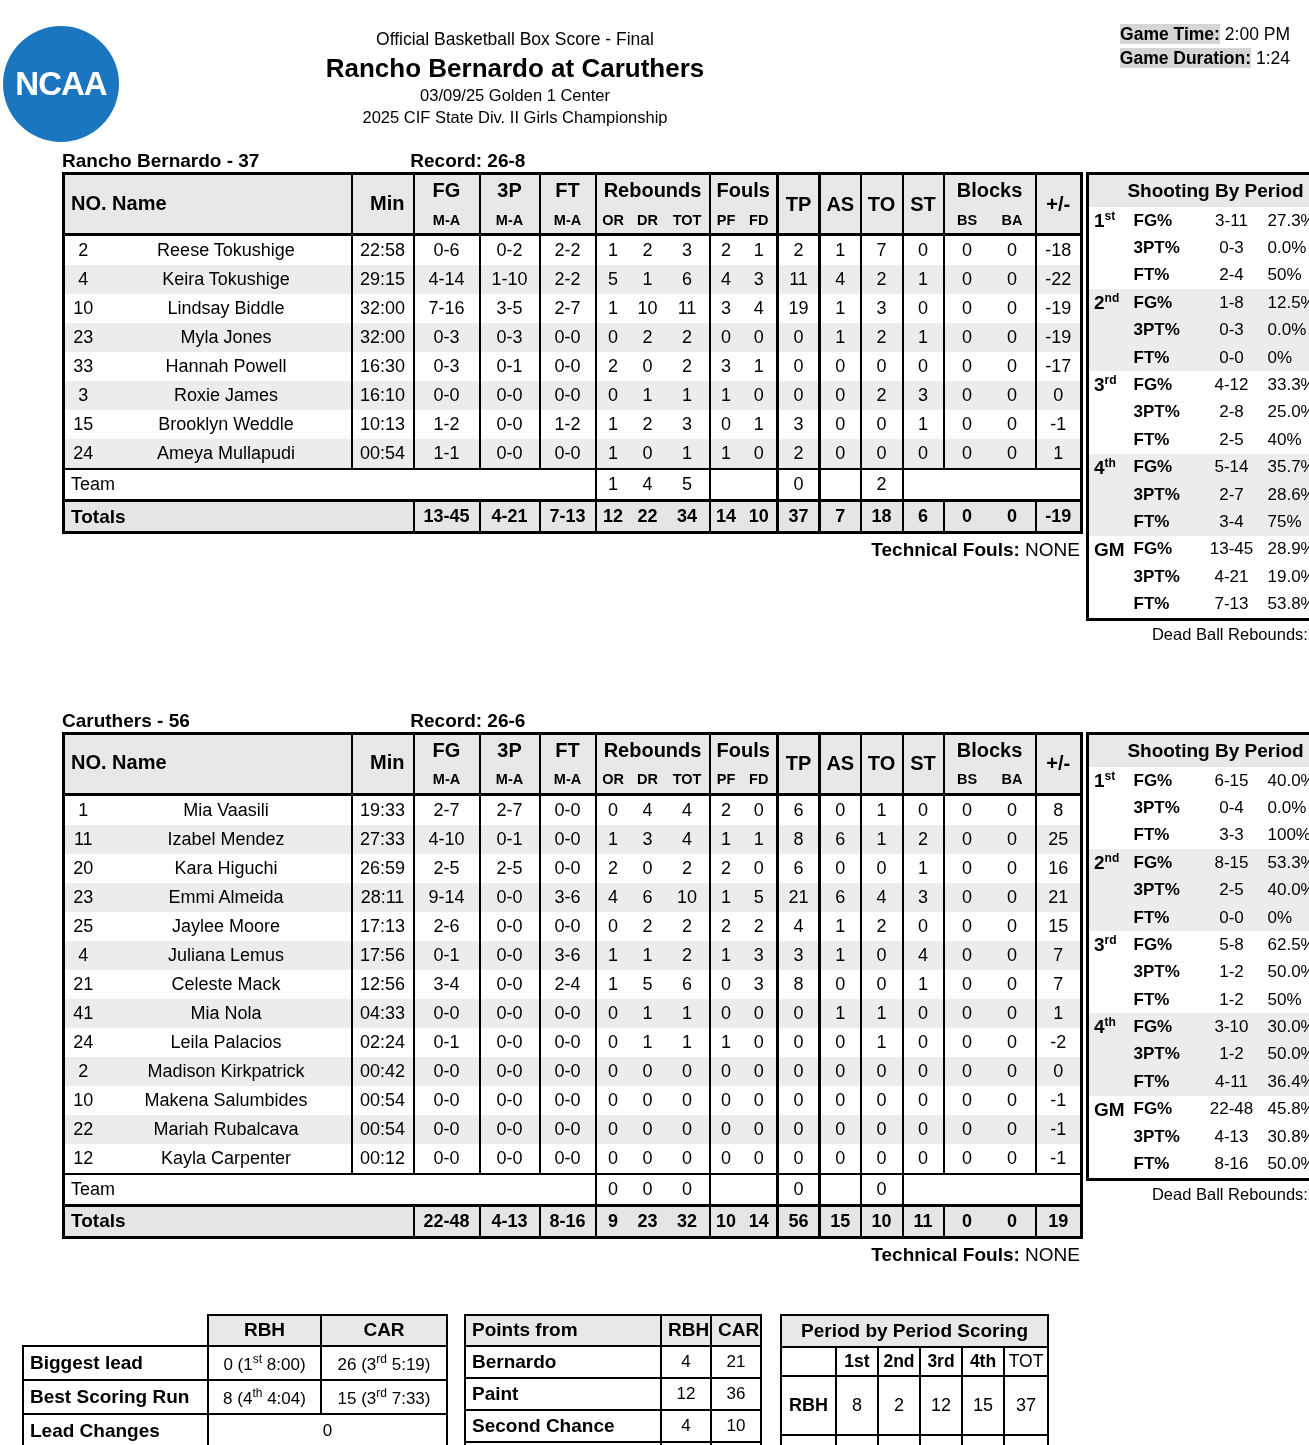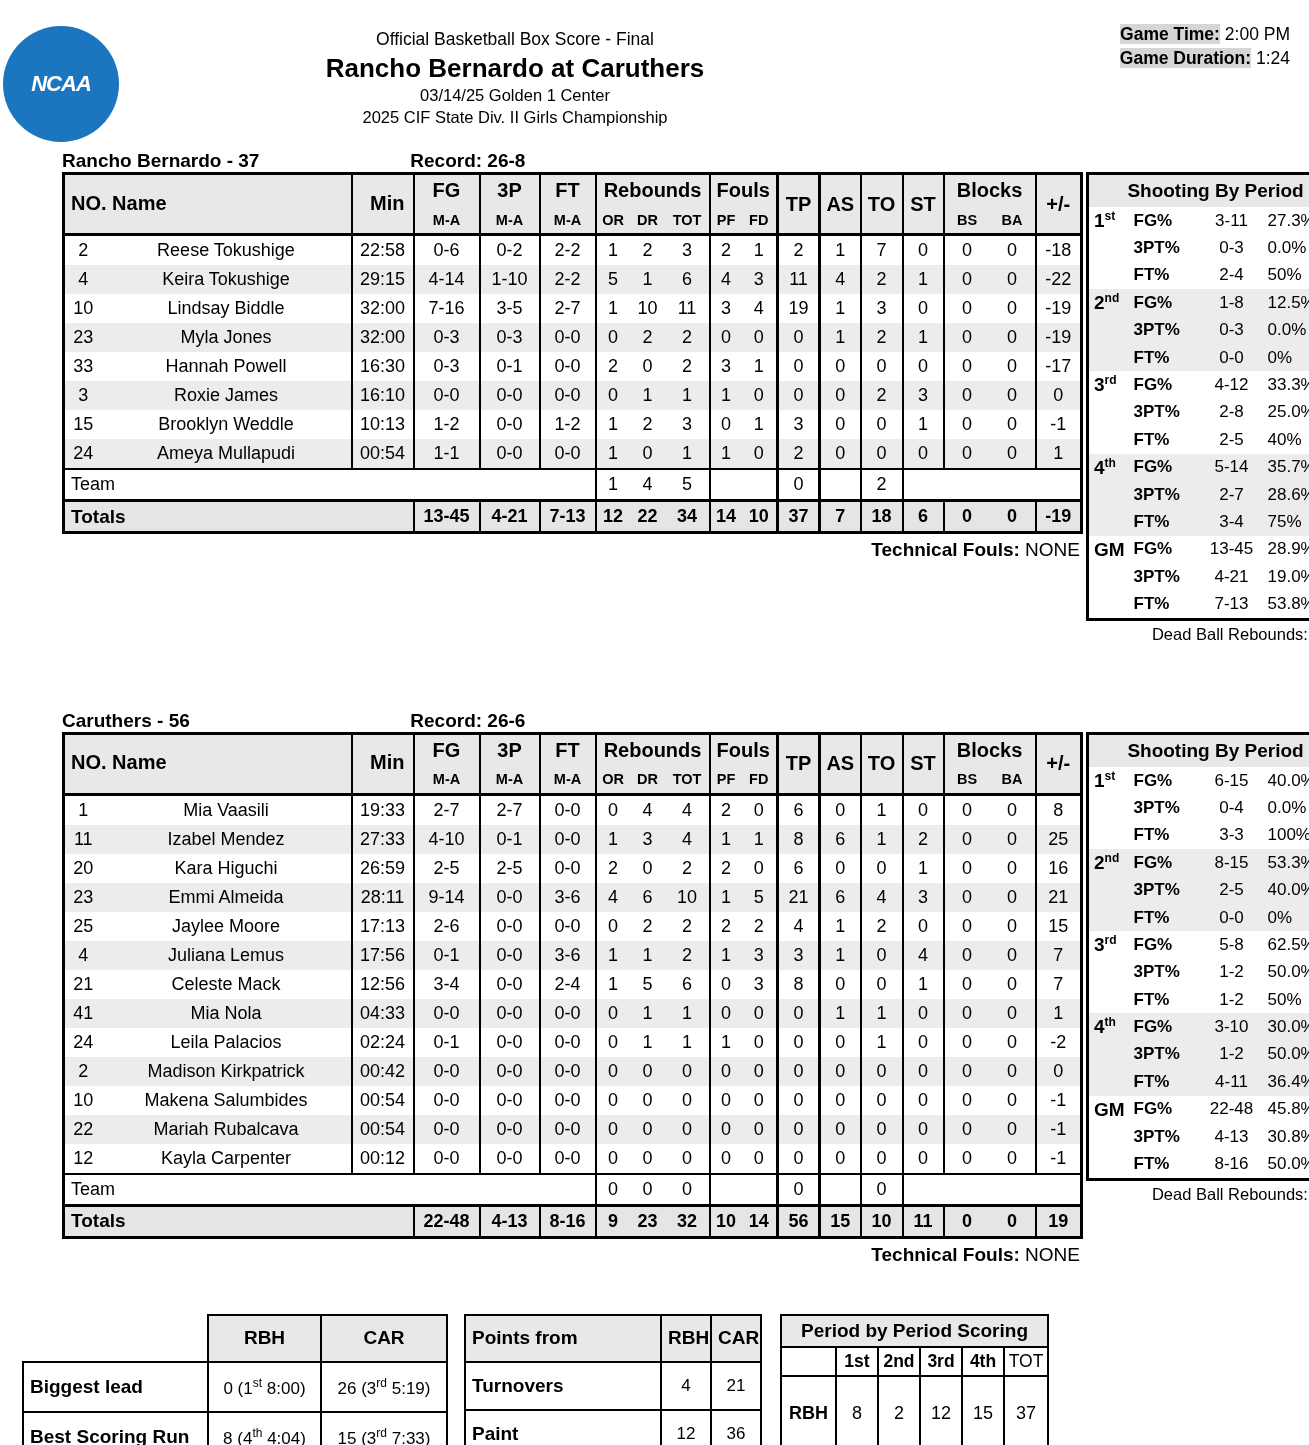--- a/index.html
+++ b/index.html
@@ -4,21 +4,21 @@
 <style>
   html,body{margin:0;padding:0;background:#fff;}
   body{width:1309px;font-family:"Liberation Sans","DejaVu Sans",sans-serif;color:#000;}
   .page{position:relative;width:1309px;min-height:1445px;}
 
   
   .hdr{display:flex;padding:20px 19px 0 3px;}
   .logo-wrap{width:137px;flex:0 0 137px;}
   .ncaa-logo{width:116px;height:116px;margin-top:6px;border-radius:50%;background:#1b76bf;
     display:flex;align-items:center;justify-content:center;position:relative;}
-  .ncaa-logo span{color:#fff;font-weight:bold;font-style:italic;font-size:22px;letter-spacing:-1px;}
+  .ncaa-logo span{color:#fff;font-weight:bold;font-size:33px;letter-spacing:-1px;}
   .ncaa-logo .reg{position:absolute;right:2px;bottom:14px;font-size:11px;font-style:normal;letter-spacing:0;}
   .hdr-center{flex:1;text-align:center;padding-top:8px;line-height:1.32;}
   .hdr-center .t1{font-size:17.5px;}
   .hdr-center .t2{font-size:26px;font-weight:bold;}
   .hdr-center .t3,.hdr-center .t4{font-size:16.5px;}
   .hdr-right{flex:0 0 400px;text-align:right;font-size:17.5px;line-height:1.38;padding-top:2px;}
   .hl{background:#d6d6d6;font-weight:bold;}
   .officials-line{margin-top:46px;white-space:nowrap;}
 
   
@@ -63,21 +63,21 @@
   table.shoot td.slb{font-weight:bold;text-align:left;}
   table.shoot td.sma{text-align:center;}
   table.shoot td.spc{text-align:left;padding-right:9px;}
   table.shoot tbody tr:nth-child(n+4):nth-child(-n+6),
   table.shoot tbody tr:nth-child(n+10):nth-child(-n+12){background:#ececec;}
   .deadball{width:256px;text-align:right;font-size:16.5px;margin-top:4px;padding-right:2px;box-sizing:border-box;}
 
   
   .bottom{display:flex;margin:48px 0 0 22px;align-items:flex-start;}
   table.bt{border-collapse:collapse;table-layout:fixed;}
-  table.bt td,table.bt th{border:2px solid #000;padding:8px 6px;vertical-align:middle;}
+  table.bt td,table.bt th{border:2px solid #000;padding:0 6px;vertical-align:middle;}
 
   table.leads{width:424px;margin-top:0;}
   table.leads th{background:#e8e8e8;font-size:19px;font-weight:bold;height:29px;}
   table.leads th.ghost{border:none;background:#fff;}
   table.leads td{height:32px;font-size:17px;text-align:center;}
   table.leads td.lbl{font-size:19px;font-weight:bold;text-align:left;}
   table.leads sup{font-size:12px;}
 
   table.pfrom{width:296px;margin-left:16px;}
   table.pfrom th{background:#e8e8e8;font-size:19px;font-weight:bold;height:29px;text-align:left;}
@@ -100,21 +100,21 @@
   <div class="hdr">
     <div class="logo-wrap">
       <div class="ncaa-logo">
         <span>NCAA</span>
         <span class="reg">®</span>
       </div>
     </div>
     <div class="hdr-center">
       <div class="t1">Official Basketball Box Score - Final</div>
       <div class="t2">Rancho Bernardo at Caruthers</div>
-      <div class="t3">03/14/25 Golden 1 Center</div>
+      <div class="t3">03/09/25 Golden 1 Center</div>
       <div class="t4">2025 CIF State Div. II Girls Championship</div>
     </div>
     <div class="hdr-right">
       <div><span class="hl">Game Time:</span> <span>2:00 PM</span></div>
       <div><span class="hl">Game Duration:</span> <span>1:24</span></div>
     </div>
   </div>
 
   <div id="team-sections">
   <div class="section sec1">
@@ -1035,21 +1035,21 @@
         </colgroup>
       <thead>
         <tr>
           <th>Points from</th>
           <th class="num">RBH</th>
           <th class="num">CAR</th>
         </tr>
       </thead>
       <tbody>
   <tr>
-    <td class="lbl">Turnovers</td>
+    <td class="lbl">Bernardo</td>
     <td>4</td>
     <td>21</td>
   </tr>
 
   <tr>
     <td class="lbl">Paint</td>
     <td>12</td>
     <td>36</td>
   </tr>
 

